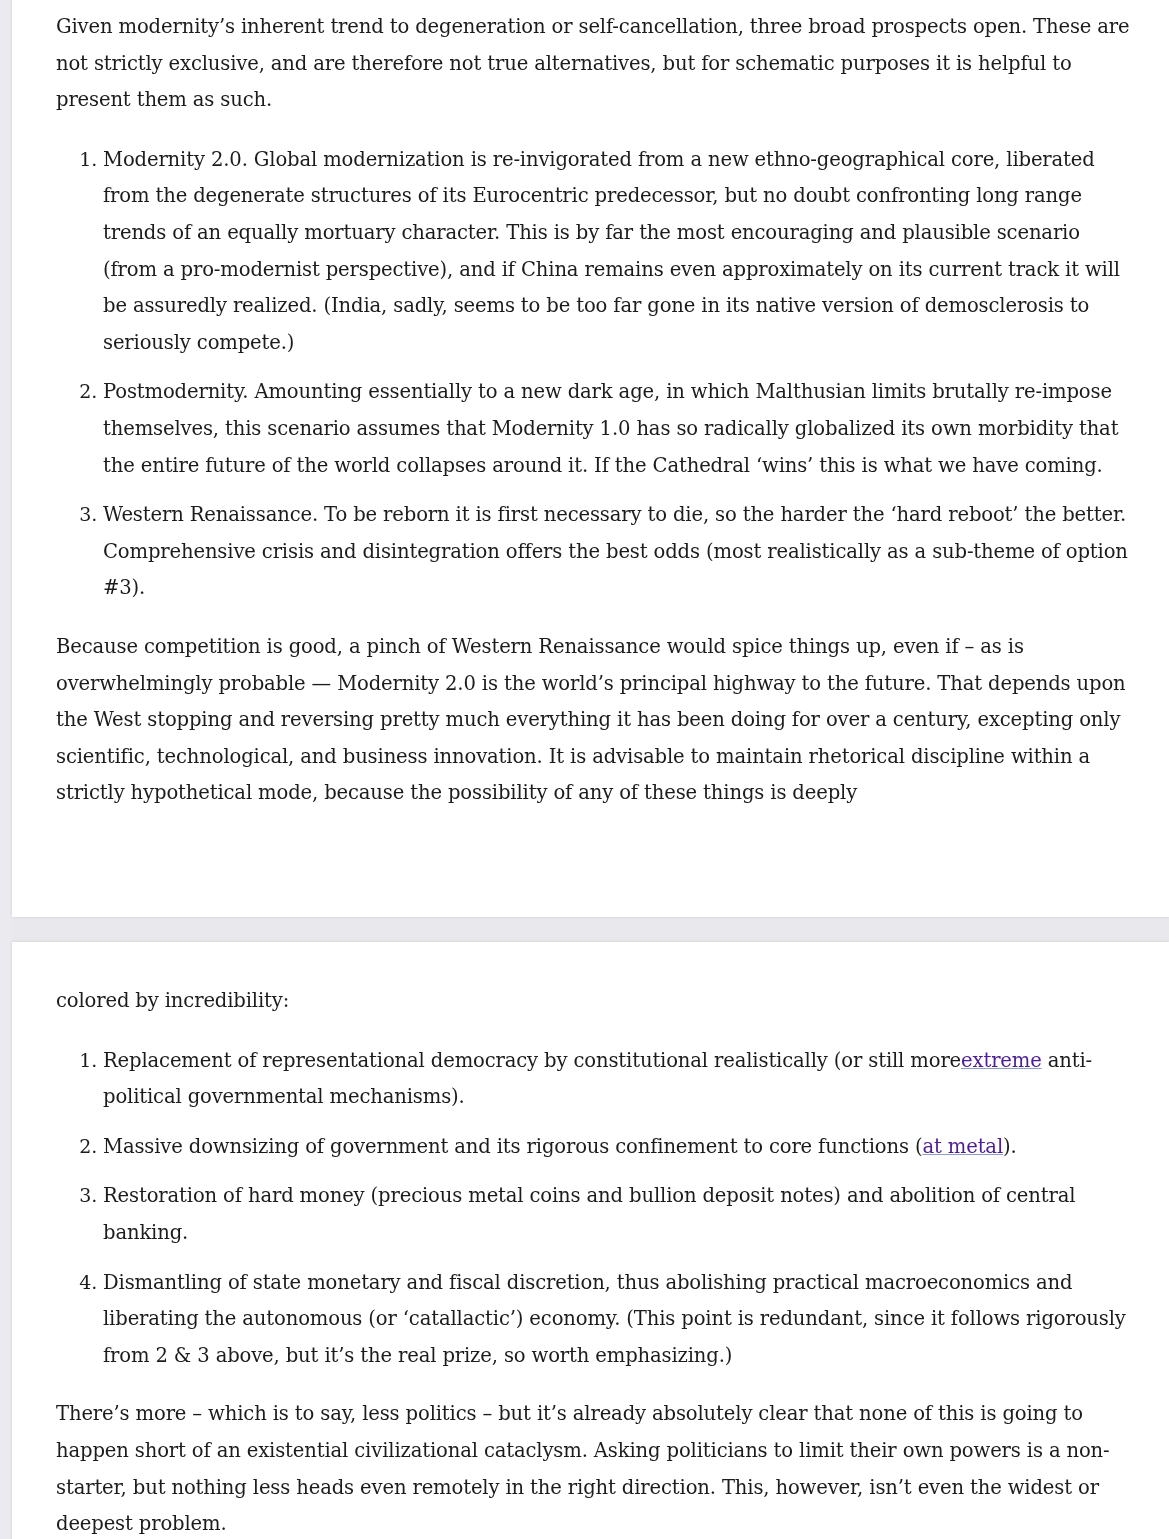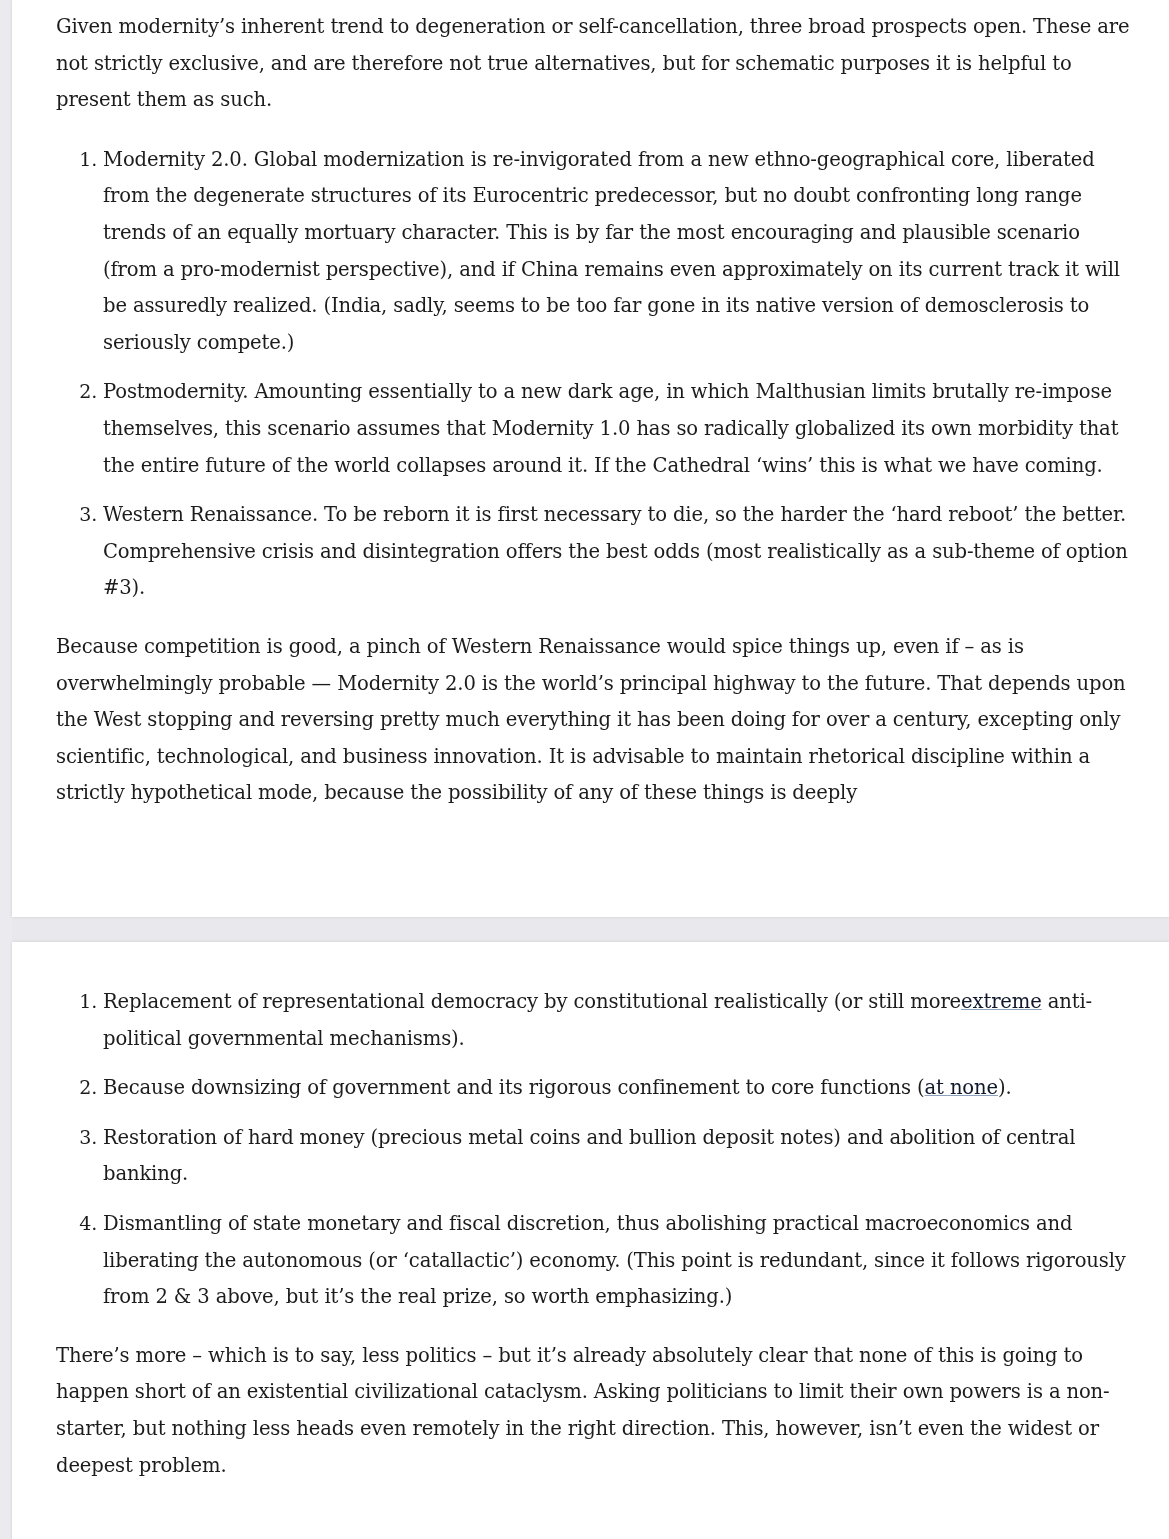--- a/index.html
+++ b/index.html
@@ -20,21 +20,21 @@
     position: absolute; left: 44px; width: 1080px;
     font-size: 19.6px; line-height: 36.6px;
     letter-spacing: -0.15px;
   }
   #page1 .content { top: 9px; }
   #page2 .content { top: 41px; }
   p { margin: 0 0 22px 0; }
   ol { margin: 0 0 22px 0; padding-left: 47px; }
   ol li { margin: 0 0 12px 0; padding-left: 0; }
   ol li::marker { font-size: 19px; }
-  a.link { color: #0f172a; text-decoration: underline; text-decoration-color: #8aa2bb; margin-top: 8px; }
+  a.link { color: #4c1d95; text-decoration: underline; text-decoration-color: #8aa2bb; margin-top: 8px; }
   .gutter { position: absolute; left: 0; top: 0; width: 12px; height: 1539px; background: #ebeaee; }
 </style>
 </head>
 <body>
 
 <div class="gutter"></div>
 
 <div class="page" id="page1">
   <div class="content">
     <p>Given modernity’s inherent trend to degeneration or self-cancellation, three broad prospects open. These are not strictly exclusive, and are therefore not true alternatives, but for schematic purposes it is helpful to present them as such.</p>
@@ -42,21 +42,22 @@
       <li>Modernity 2.0. Global modernization is re-invigorated from a new ethno-geographical core, liberated from the degenerate structures of its Eurocentric predecessor, but no doubt confronting long range trends of an equally mortuary character. This is by far the most encouraging and plausible scenario (from a pro-modernist perspective), and if China remains even approximately on its current track it will be assuredly realized. (India, sadly, seems to be too far gone in its native version of demosclerosis to seriously compete.)</li>
       <li>Postmodernity. Amounting essentially to a new dark age, in which Malthusian limits brutally re-impose themselves, this scenario assumes that Modernity 1.0 has so radically globalized its own morbidity that the entire future of the world collapses around it. If the Cathedral ‘wins’ this is what we have coming.</li>
       <li>Western Renaissance. To be reborn it is first necessary to die, so the harder the ‘hard reboot’ the better. Comprehensive crisis and disintegration offers the best odds (most realistically as a sub-theme of option #3).</li>
     </ol>
     <p>Because competition is good, a pinch of Western Renaissance would spice things up, even if – as is overwhelmingly probable — Modernity 2.0 is the world’s principal highway to the future. That depends upon the West stopping and reversing pretty much everything it has been doing for over a century, excepting only scientific, technological, and business innovation. It is advisable to maintain rhetorical discipline within a strictly hypothetical mode, because the possibility of any of these things is deeply</p>
   </div>
 </div>
 
 <div class="page" id="page2">
   <div class="content">
+    <p>colored by incredibility:</p>
     <ol>
       <li><span>Replacement of representational democracy by constitutional realistically (or still more</span><a class="link">extreme</a><span> anti-political governmental mechanisms).</span></li>
-      <li><span>Because downsizing of government and its rigorous confinement to core functions (</span><a class="link">at none</a><span>).</span></li>
+      <li><span>Massive downsizing of government and its rigorous confinement to core functions (</span><a class="link">at metal</a><span>).</span></li>
       <li><span>Restoration of hard money (precious metal coins and bullion deposit notes) and abolition of central banking.</span></li>
       <li><span>Dismantling of state monetary and fiscal discretion, thus abolishing practical macroeconomics and liberating the autonomous (or ‘catallactic’) economy. (This point is redundant, since it follows rigorously from 2 &amp; 3 above, but it’s the real prize, so worth emphasizing.)</span></li>
     </ol>
     <p>There’s more – which is to say, less politics – but it’s already absolutely clear that none of this is going to happen short of an existential civilizational cataclysm. Asking politicians to limit their own powers is a non-starter, but nothing less heads even remotely in the right direction. This, however, isn’t even the widest or deepest problem.</p>
   </div>
 </div>
 
 </body></html>

